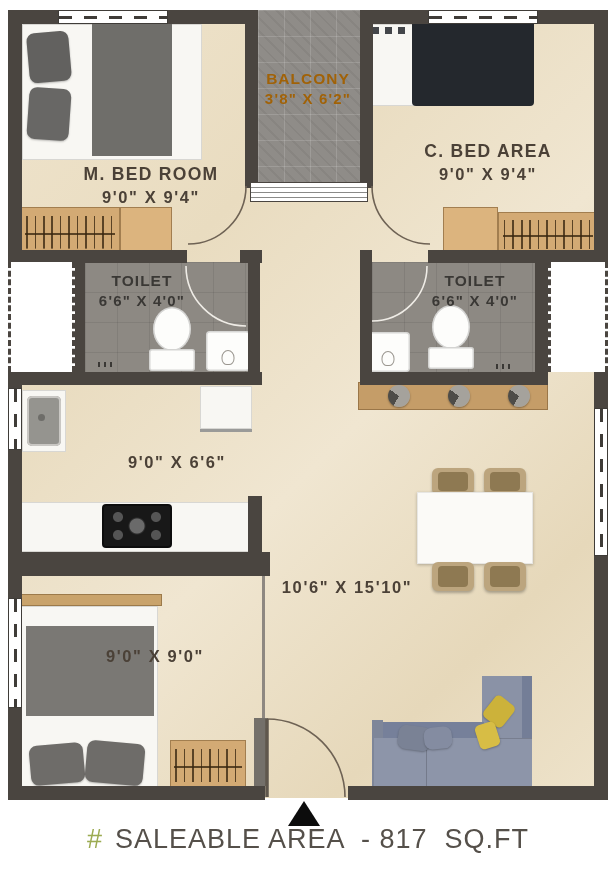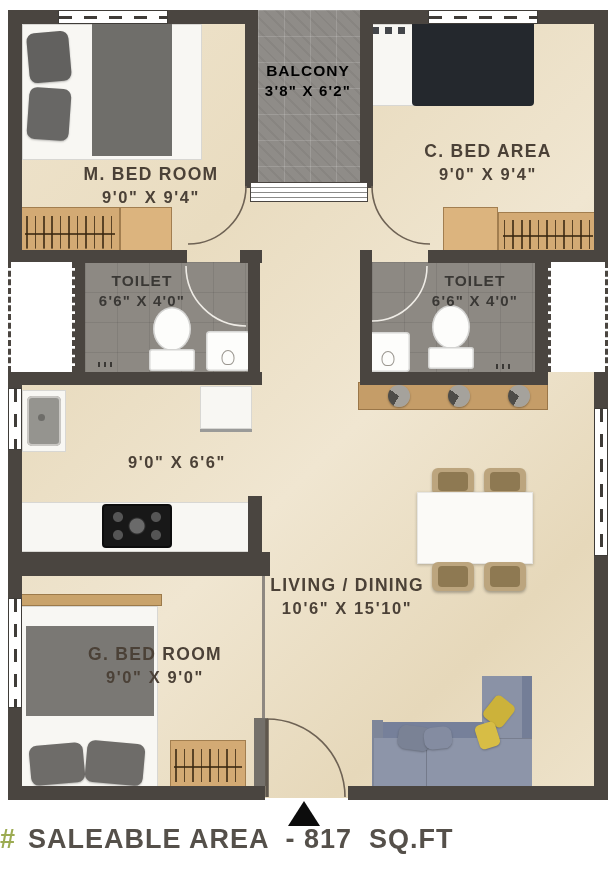--- a/index.html
+++ b/index.html
@@ -43,22 +43,22 @@
   .chair::after{content:"";position:absolute;inset:4px 6px;background:#8e7952;border-radius:4px;}
   .knob{position:absolute;width:22px;height:22px;border-radius:50%;
     background:conic-gradient(from 210deg,#4e4c48 0 95deg,#a5a29c 95deg 360deg);
     box-shadow:0 1px 2px rgba(0,0,0,.35);}
   .room-label{position:absolute;transform:translateX(-50%);text-align:center;color:#4b4137;
     white-space:nowrap;font-weight:bold;}
   .rname{font-size:17.5px;letter-spacing:1.3px;}
   .rdims{font-size:16.5px;letter-spacing:1.6px;margin-top:3px;}
   .room-label.sm .rname{font-size:15.5px;letter-spacing:1px;}
   .room-label.sm .rdims{font-size:15px;letter-spacing:1.2px;margin-top:2px;}
-  .caption{position:absolute;left:0;top:824px;width:100%;text-align:left;
-    font-size:27px;font-weight:bold;letter-spacing:1px;color:#55504a;}
+  .caption{position:absolute;left:0;top:824px;width:100%;text-align:center;
+    font-size:27px;font-weight:normal;letter-spacing:1px;color:#55504a;}
   .caption .hash{color:#9cab52;margin-right:12px;}
   .caption .cap-text{white-space:pre;}
   .tri{position:absolute;width:0;height:0;border-left:16px solid transparent;
     border-right:16px solid transparent;border-bottom:25px solid #0c0c0c;}
   svg.arcs{position:absolute;left:0;top:0;pointer-events:none;}
 </style>
 </head>
 <body>
 
 <div class="stage">
@@ -175,43 +175,41 @@
     <path d="M 267 719 A 78 78 0 0 1 345 797" fill="none" stroke="#6e6254" stroke-width="1.6"></path>
     <path d="M 267 719 L 267 797" fill="none" stroke="#5f574d" stroke-width="3.5"></path>
   </svg>
 
   <div class="tri" style="left:288px;top:801px;"></div>
 
   <div class="room-label" style="left:151px;top:164px;">
     <div class="rname">M. BED ROOM</div>
     <div class="rdims">9'0" X 9'4"</div>
   </div>
-  <div class="room-label sm" style="left:308px;top:62px;color:#000000;">
+  <div class="room-label sm" style="left:308px;top:70px;color:#a16207;">
     <div class="rname">BALCONY</div>
     <div class="rdims">3'8" X 6'2"</div>
   </div>
   <div class="room-label" style="left:488px;top:141px;">
     <div class="rname">C. BED AREA</div>
     <div class="rdims">9'0" X 9'4"</div>
   </div>
   <div class="room-label sm" style="left:142px;top:272px;color:#3a3835;">
     <div class="rname">TOILET</div>
     <div class="rdims">6'6" X 4'0"</div>
   </div>
   <div class="room-label sm" style="left:475px;top:272px;color:#3a3835;">
     <div class="rname">TOILET</div>
     <div class="rdims">6'6" X 4'0"</div>
   </div>
   <div class="room-label" style="left:177px;top:450px;">
     <div class="rdims">9'0" X 6'6"</div>
   </div>
   <div class="room-label" style="left:347px;top:575px;">
-    <div class="rname">LIVING / DINING</div>
     <div class="rdims">10'6" X 15'10"</div>
   </div>
   <div class="room-label" style="left:155px;top:644px;">
-    <div class="rname">G. BED ROOM</div>
     <div class="rdims">9'0" X 9'0"</div>
   </div>
 
   <div class="caption"><span class="hash">#</span><span class="cap-text">SALEABLE AREA  - 817  SQ.FT</span></div>
 
 </div>
 
 </body></html>

